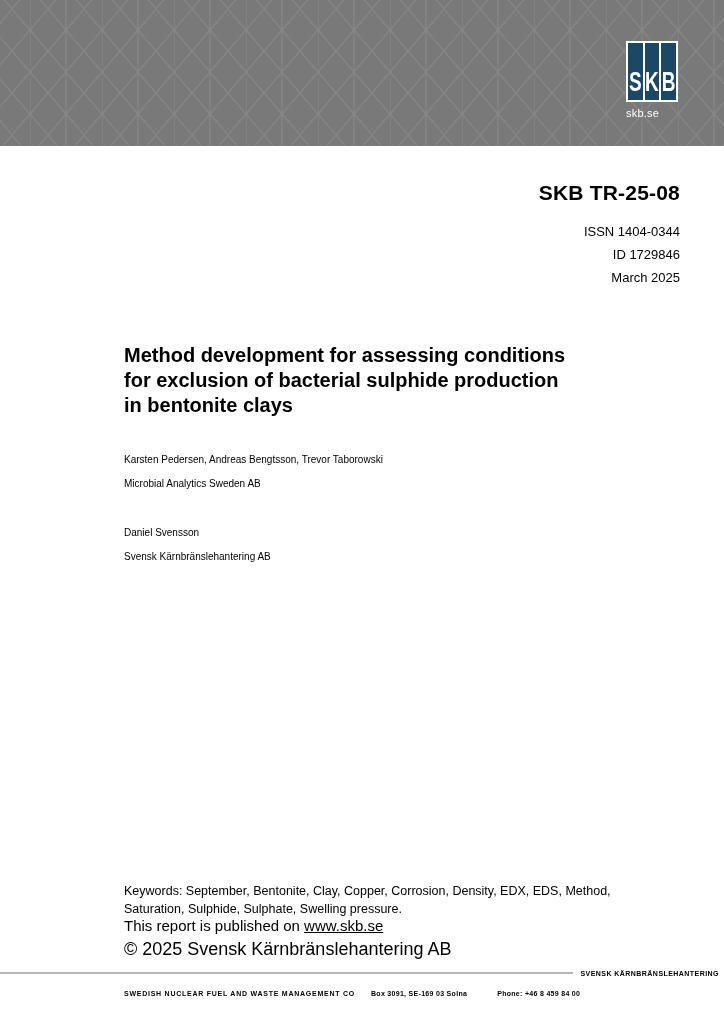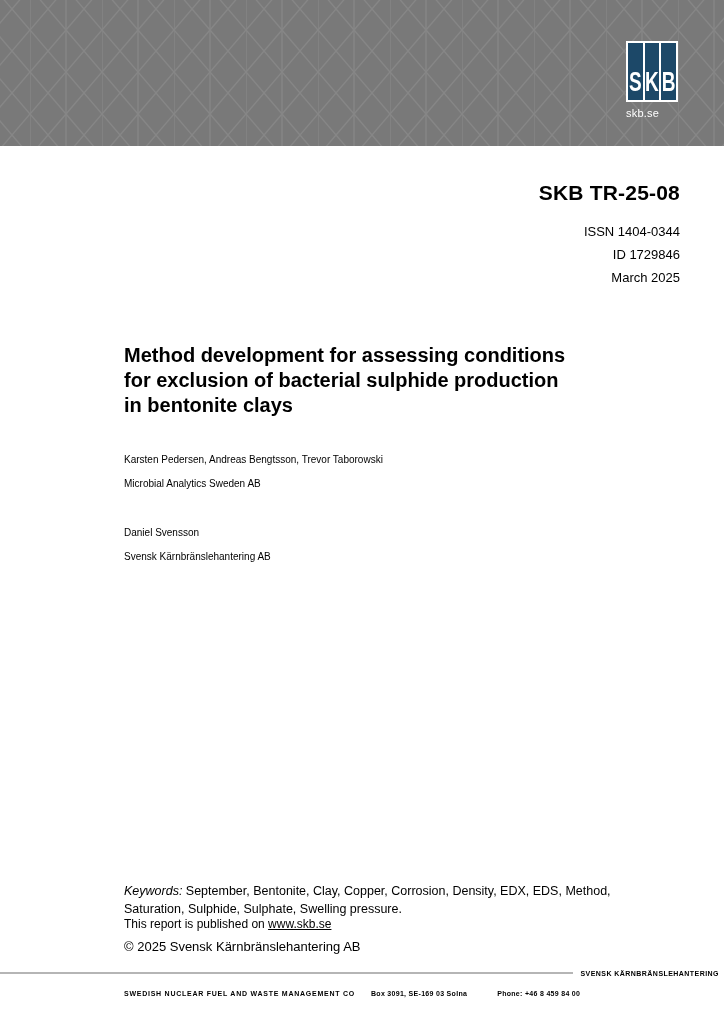--- a/index.html
+++ b/index.html
@@ -41,24 +41,24 @@
     font-size:20px;font-weight:700;line-height:25px;white-space:pre-line;
   }
   .author-block{position:absolute;left:124px;font-size:10px;line-height:24px;white-space:pre-line;margin-top:12px;}
   .author-block.g1{top:436px;}
   .author-block.g2{top:509px;}
   
   .keywords{
     position:absolute;left:124px;top:882px;width:540px;
     font-size:12.5px;line-height:18px;
   }
-  .kw-label{font-style:italic;}
-  .publish-line{position:absolute;left:124px;top:917px;font-size:12px;}
+  .kw-label{}
+  .publish-line{position:absolute;left:124px;top:917px;font-size:15px;}
   .publish-link{text-decoration:underline;color:#000;}
-  .copyright{position:absolute;left:124px;top:939px;font-size:13px;}
+  .copyright{position:absolute;left:124px;top:939px;font-size:18px;}
   
   .footer-rule-row{
     position:absolute;left:0;right:5px;top:966px;height:14px;
     display:flex;align-items:center;gap:7px;
   }
   .footer-rule{flex:1;height:2px;background:#b5b5b5;}
   .footer-brand{
     font-size:7px;font-weight:700;letter-spacing:0.45px;white-space:nowrap;
   }
   .footer-company-row{

